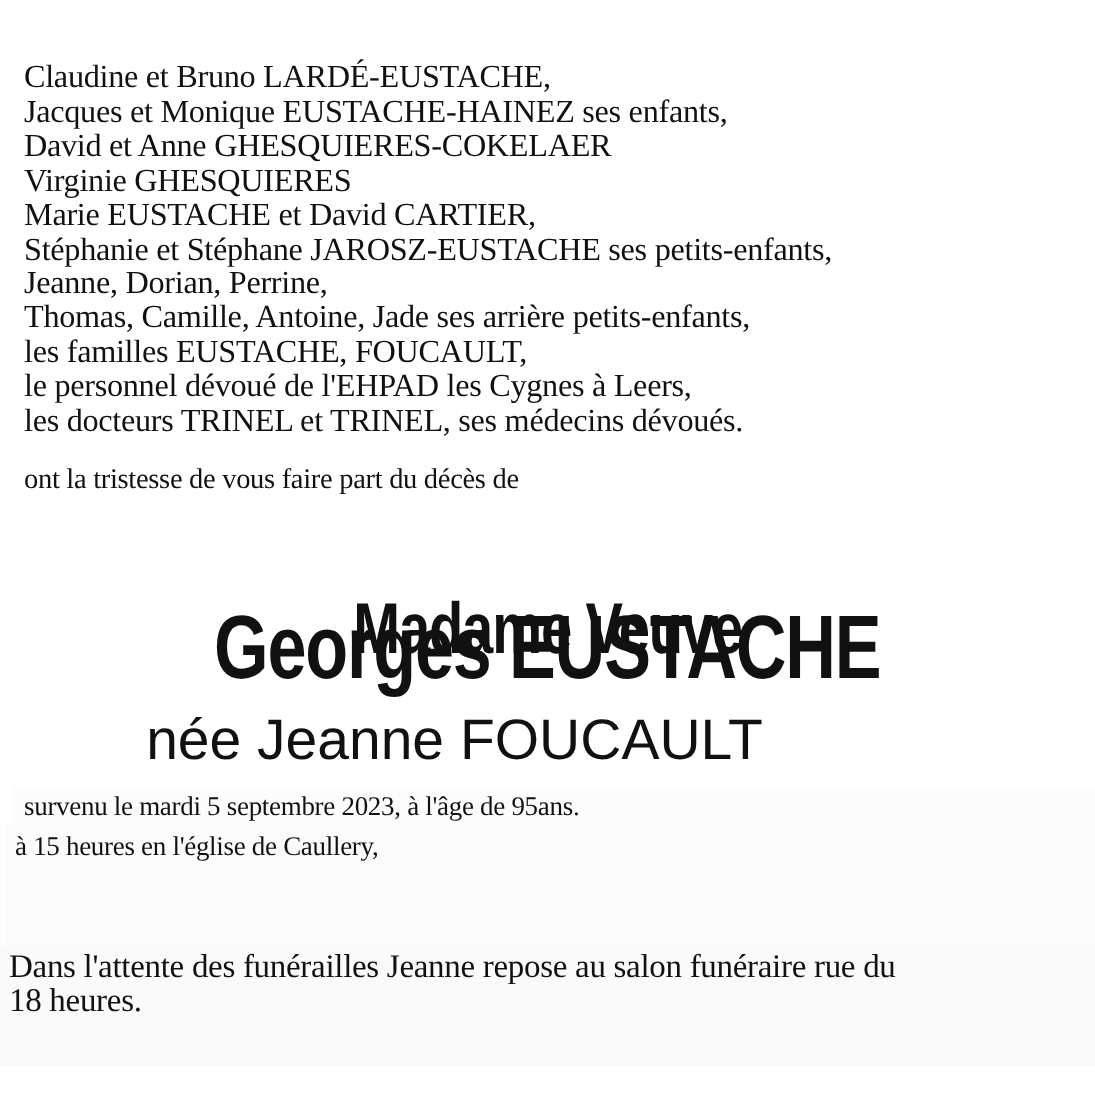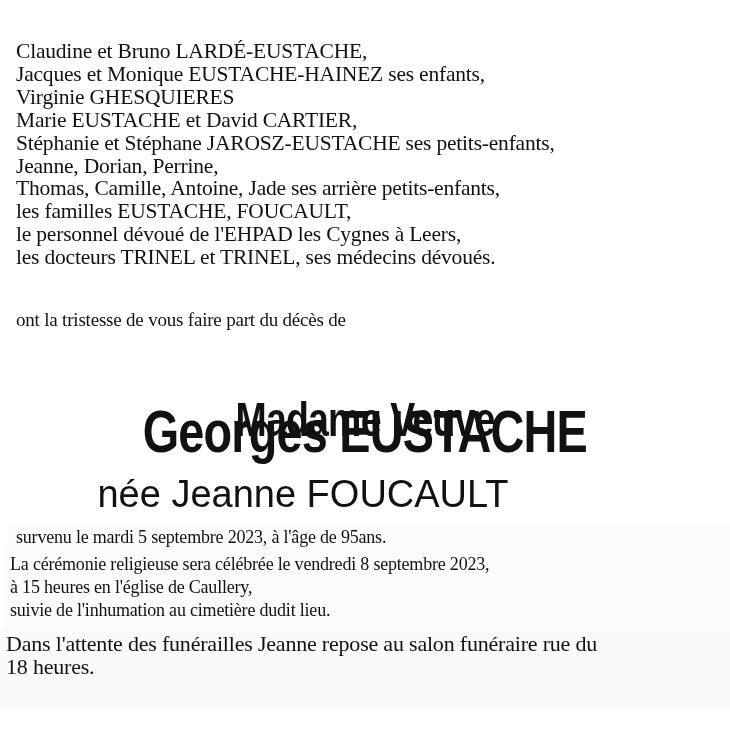--- a/index.html
+++ b/index.html
@@ -26,20 +26,21 @@
 </head>
 <body>
 
 <div class="panel p1"></div>
 <div class="panel p2"></div>
 <div class="panel p3"></div>
 
 <div class="family-block serif">
   <div class="line">Claudine et Bruno LARDÉ-EUSTACHE,</div>
   <div class="line">Jacques et Monique EUSTACHE-HAINEZ  ses enfants,</div>
+  <div class="line">David et Anne GHESQUIERES-COKELAER</div>
   <div class="line">Virginie GHESQUIERES</div>
   <div class="line">Marie EUSTACHE et David CARTIER,</div>
   <div class="line">Stéphanie et Stéphane JAROSZ-EUSTACHE  ses petits-enfants,</div>
   <div class="line">Jeanne, Dorian, Perrine,</div>
   <div class="line">Thomas, Camille, Antoine, Jade  ses arrière petits-enfants,</div>
   <div class="line">les familles EUSTACHE, FOUCAULT,</div>
   <div class="line">le personnel dévoué de l'EHPAD les Cygnes à Leers,</div>
   <div class="line">les docteurs TRINEL et TRINEL, ses médecins dévoués.</div>
 </div>
 
@@ -49,21 +50,19 @@
   <span class="hl-inner">Madame Veuve</span>
 </div>
 <div class="headline hl2 sans">
   <span class="hl-inner">Georges EUSTACHE</span>
 </div>
 <div class="nee sans">née Jeanne FOUCAULT</div>
 
 <div class="details d1 serif">survenu le mardi 5 septembre 2023, à l'âge de 95ans.</div>
 
 <div class="details d2 serif">
-  <div>La cérémonie religieuse sera célébrée le vendredi 8 septembre 2023,</div>
   <div>à 15 heures en l'église de Caullery,</div>
-  <div>suivie de l'inhumation au cimetière dudit lieu.</div>
 </div>
 
 <div class="details d3 serif">
   <div>Dans l'attente des funérailles Jeanne repose au salon funéraire rue du</div>
   <div>18 heures.</div>
 </div>
 
 </body></html>

